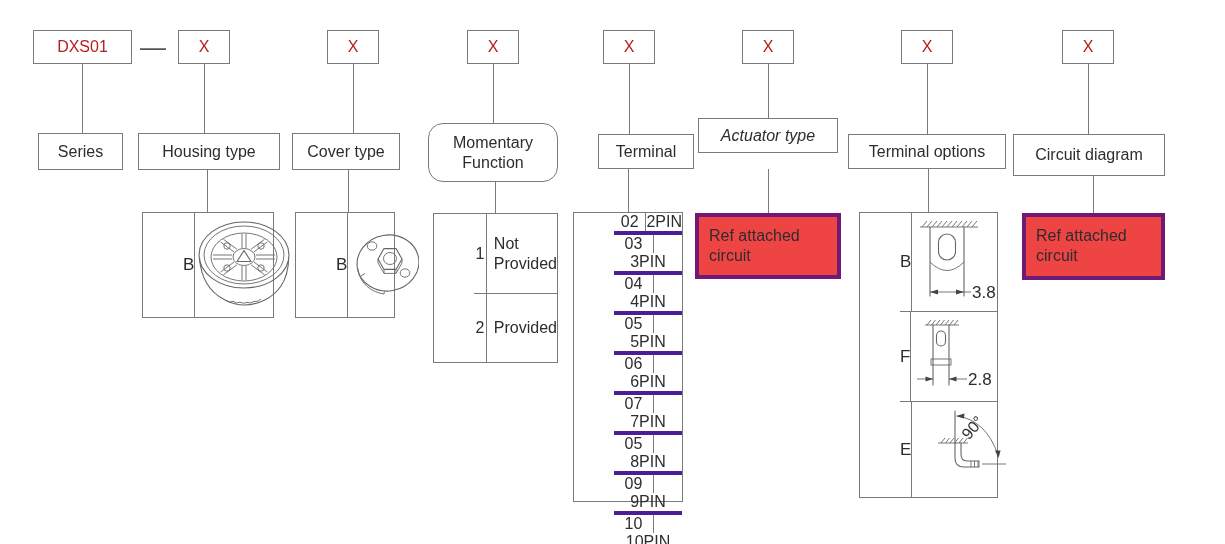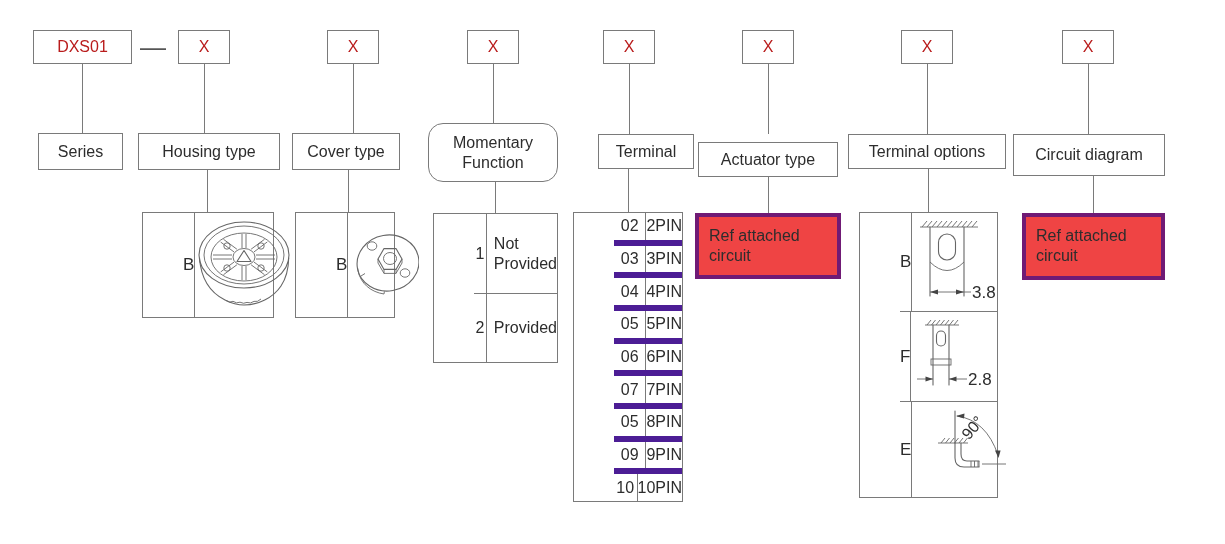--- a/index.html
+++ b/index.html
@@ -15,21 +15,21 @@
   .tbl{position:absolute;border:1px solid #7a7a7a;background:#fff;box-sizing:border-box;display:flex;padding-left:40px;}
   .tbl.col{flex-direction:column;}
   .coderow{display:flex;box-sizing:border-box;}
   .coderow + .coderow{border-top:1px solid #7a7a7a;}
   .ccell{display:flex;align-items:center;justify-content:center;border-right:1px solid #7a7a7a;
          font-size:17px;box-sizing:border-box;}
   .dcell{flex:1;display:flex;align-items:center;box-sizing:border-box;position:relative;}
   .dcell.center{justify-content:center;}
   .dcell.pad{padding-left:7px;line-height:1.2;}
   .trow{flex:1;display:flex;box-sizing:border-box;}
-  .trow + .trow{border-top:6px solid #4c1d95;}
+  .trow + .trow{border-top:4px solid #4c1d95;flex-direction:column;}
   .trow .num{width:39px;border-right:1px solid #7a7a7a;display:flex;align-items:center;justify-content:center;font-size:16px;}
   .trow .pin{flex:1;display:flex;align-items:center;justify-content:center;font-size:16px;}
   .refbox{position:absolute;border:4px solid #701a75;background:#ef4444;box-sizing:border-box;
           font-size:16px;line-height:1.25;padding:9px 10px;}
   svg{display:block;}
   svg .ln{fill:none;stroke:#666;stroke-width:1.1;stroke-linecap:round;stroke-linejoin:round;}
   svg .thin{fill:none;stroke:#666;stroke-width:0.9;}
   svg .fil{fill:#444;stroke:none;}
   svg text{font-family:"Liberation Sans",sans-serif;fill:#2d2d2d;}
 </style>
@@ -79,21 +79,21 @@
   <div class="vl" style="left:927px;top:64px;height:70px;"></div>
   <div class="vl" style="left:928px;top:169px;height:43px;"></div>
   <div class="vl" style="left:1088px;top:64px;height:70px;"></div>
   <div class="vl" style="left:1093px;top:169px;height:44px;"></div>
 
   <div class="lblbox" style="left:38px;top:133px;width:85px;height:37px;">Series</div>
   <div class="lblbox" style="left:138px;top:133px;width:142px;height:37px;">Housing type</div>
   <div class="lblbox" style="left:292px;top:133px;width:108px;height:37px;">Cover type</div>
   <div class="lblbox left" style="left:428px;top:123px;width:130px;height:59px;">Momentary Function</div>
   <div class="lblbox" style="left:598px;top:134px;width:96px;height:35px;">Terminal</div>
-  <div class="lblbox" style="left:698px;top:142px;width:140px;height:35px;">Actuator type</div>
+  <div class="lblbox" style="left:698px;top:118px;width:140px;height:35px;font-style:italic;">Actuator type</div>
   <div class="lblbox" style="left:848px;top:134px;width:158px;height:35px;">Terminal options</div>
   <div class="lblbox" style="left:1013px;top:134px;width:152px;height:42px;">Circuit diagram</div>
 
   <div class="tbl" style="left:142px;top:212px;width:132px;height:106px;">
     <div class="ccell" style="width:32px;">B</div>
     <div class="dcell center">
       <svg width="98" height="104" viewBox="0 0 98 104">
         <ellipse class="ln" cx="49" cy="42" rx="45" ry="33"></ellipse>
         <ellipse class="thin" cx="49" cy="42" rx="40" ry="29"></ellipse>
         <ellipse class="thin" cx="49" cy="44" rx="33" ry="24"></ellipse>

